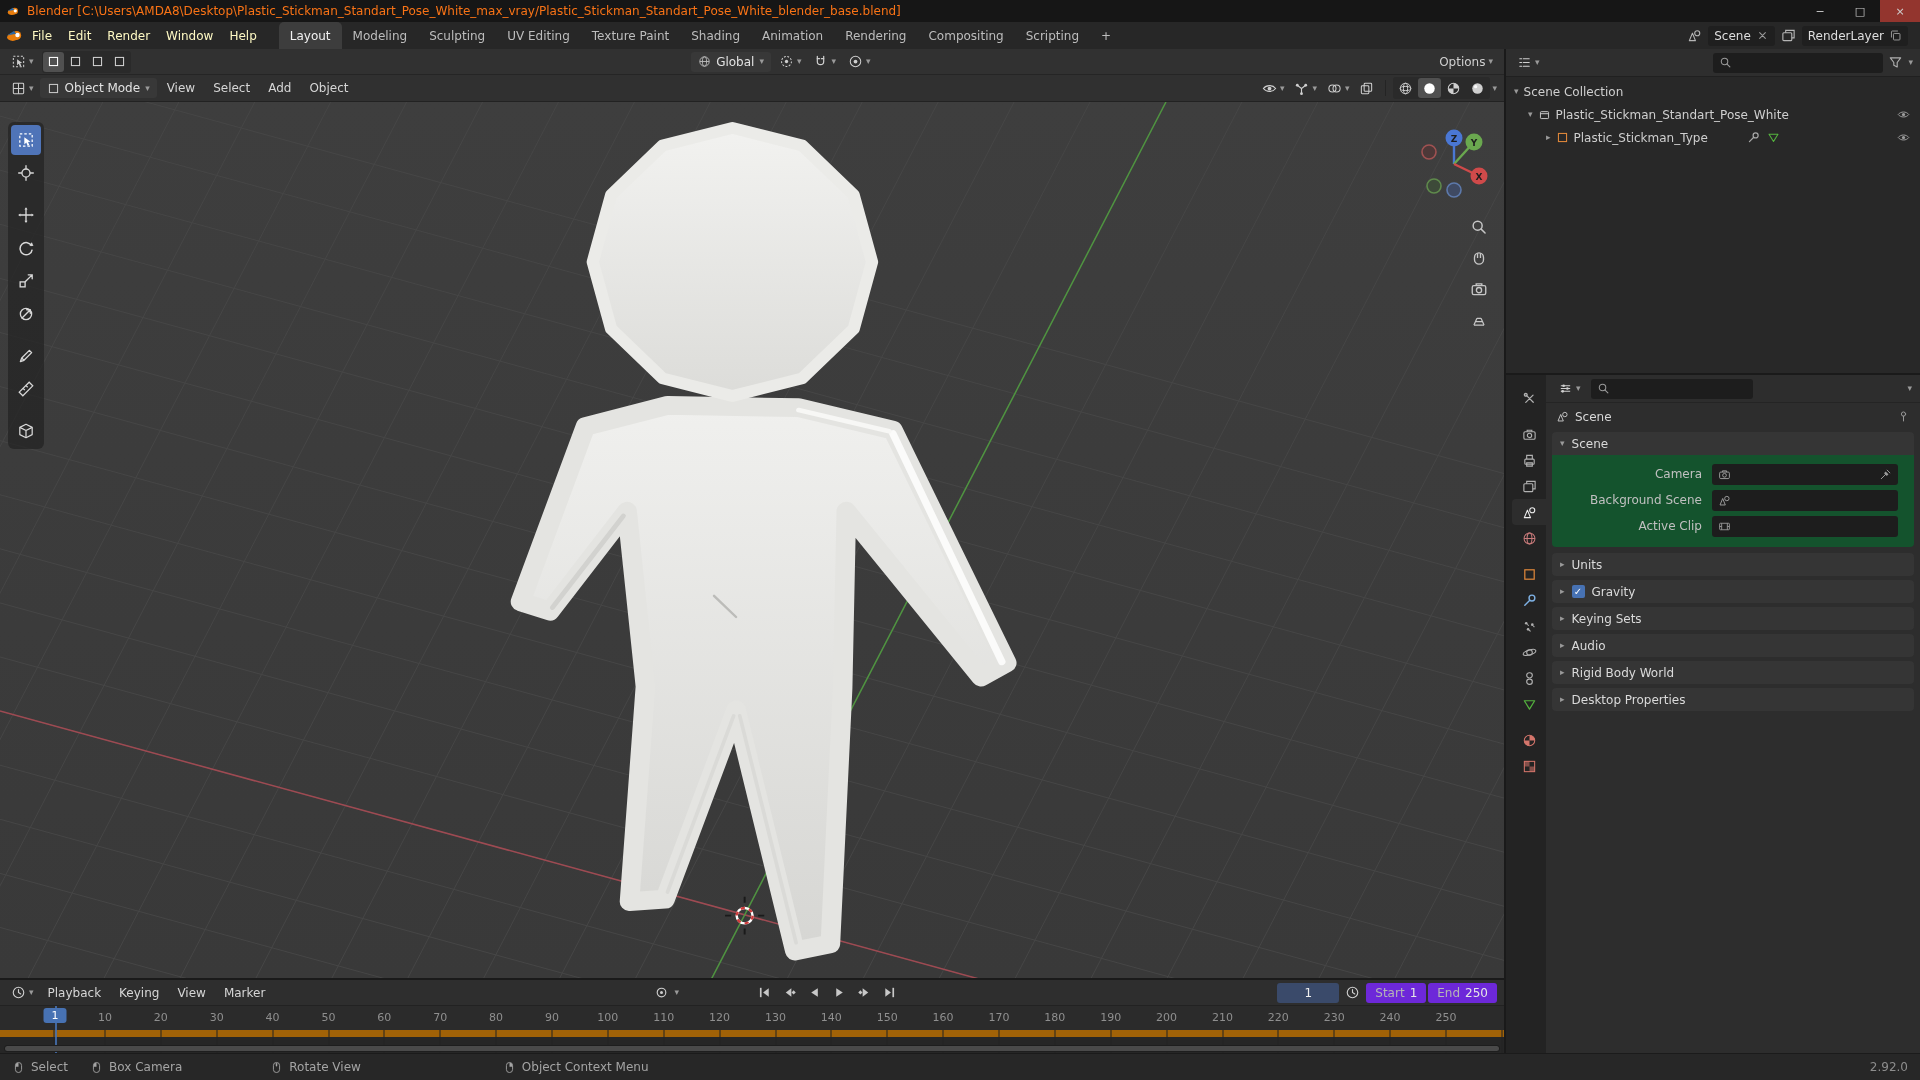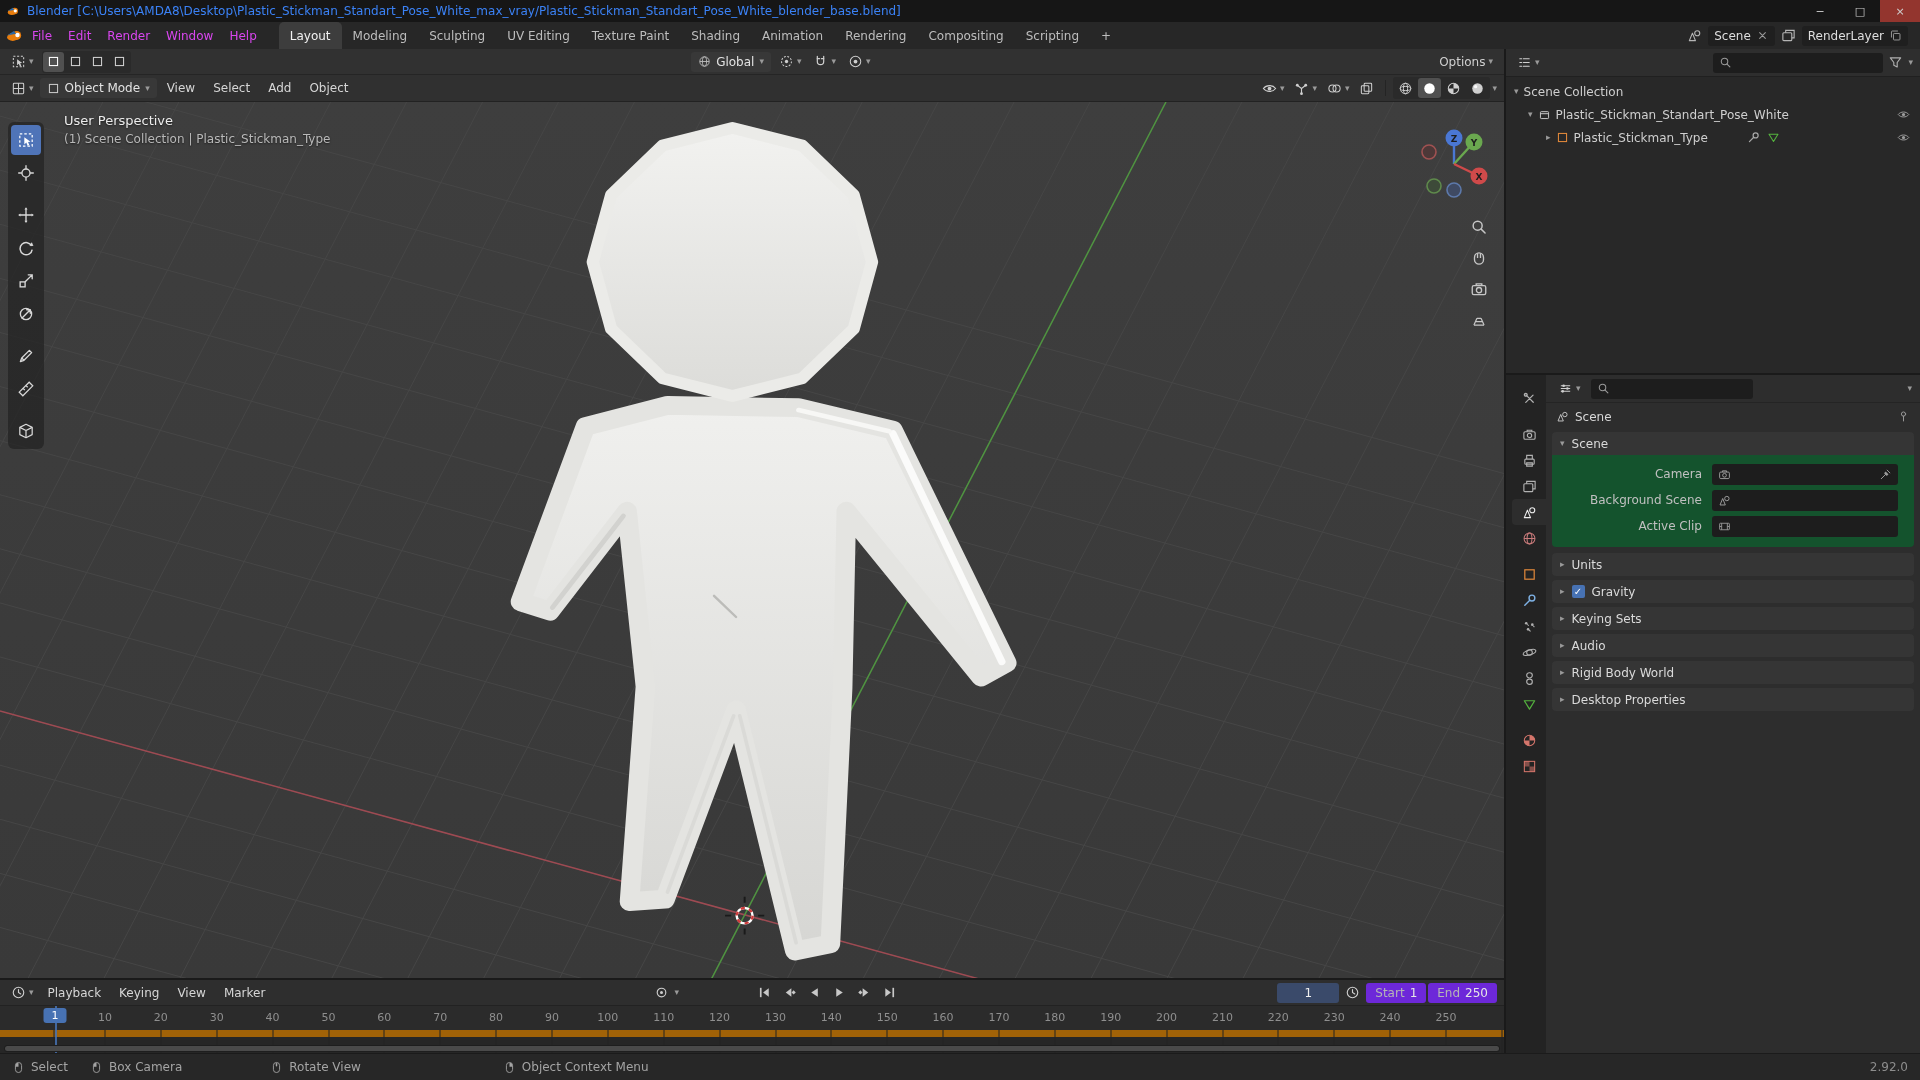--- a/index.html
+++ b/index.html
@@ -5,27 +5,27 @@
   html,body{margin:0;padding:0;background:#111;}
   #root{position:relative;width:1920px;height:1080px;overflow:hidden;
         font-family:"DejaVu Sans","Liberation Sans",sans-serif;font-size:12px;
         color:#d5d5d5;background:#2a2a2a;user-select:none;}
   .ic{width:15px;height:15px;display:block;}
   .ic13{width:13px;height:13px;display:block;}
   .ic18{width:18px;height:18px;display:block;}
   .chev{font-size:9px;color:#9a9a9a;line-height:1;}
   
   .titlebar{height:22px;background:#161616;display:flex;align-items:center;gap:7px;padding-left:7px;}
-  .tb-title{color:#3b82f6;font-size:12px;white-space:nowrap;overflow:hidden;}
+  .tb-title{color:#f97316;font-size:12px;white-space:nowrap;overflow:hidden;}
   .win-btns{margin-left:auto;display:flex;height:100%;}
   .win-btn{width:40px;height:100%;display:flex;align-items:center;justify-content:center;color:#cfcfcf;font-size:11px;}
   .win-close{background:#93352e;}
   
   .topbar{height:27px;background:#272727;border-bottom:1px solid #1b1b1b;display:flex;align-items:center;padding:0 6px;}
-  .menu{padding:4px 8px;border-radius:3px;color:#d946ef;}
+  .menu{padding:4px 8px;border-radius:3px;color:#fef9c3;}
   .ws-tabs{display:flex;align-items:stretch;margin-left:14px;height:100%;}
   .ws{display:flex;align-items:center;padding:0 11px;color:#bdbdbd;}
   .ws.active{background:#3d3d3d;border-radius:5px 5px 0 0;color:#f1f1f1;}
   .topbar-right{margin-left:auto;display:flex;align-items:center;gap:6px;padding-right:6px;}
   .selector{background:#1f1f1f;border-radius:3px;height:20px;display:flex;align-items:center;gap:5px;padding:0 6px;color:#dedede;}
   
   .main{position:absolute;top:49px;left:0;right:0;bottom:26px;display:flex;}
   .left-col{flex:1;display:flex;flex-direction:column;min-width:0;}
   .right-col{width:414px;display:flex;flex-direction:column;border-left:2px solid #1a1a1a;}
   
@@ -715,24 +715,20 @@
             <path d="M583,420 L601,438" stroke="#bcbcb9" stroke-width="2" fill="none" stroke-linecap="round"></path>
             <polygon points="712,136 697,79 655,37 598,22 541,37 499,79 484,136 499,193 541,235 598,250 655,235 697,193" fill="url(#gHead)" stroke="#ebebe8" stroke-width="10" stroke-linejoin="round"></polygon>
           </g>
           <g>
             <circle cx="608" cy="692" r="6.5" fill="none" stroke="#ffffff" stroke-width="2"></circle>
             <circle cx="608" cy="692" r="6.5" fill="none" stroke="#cf3b3b" stroke-width="2" stroke-dasharray="3.4 3.4"></circle>
             <path d="M608 681 V676 M608 703 V708 M597 692 H592 M619 692 H624" stroke="#1a1a1a" stroke-width="1.6"></path>
           </g>
         </svg>
 
-        <div class="vp-overlay">
-          <div class="l1">User Perspective</div>
-          <div class="l2">(1) Scene Collection | Plastic_Stickman_Type</div>
-        </div>
 
         <div class="vtoolbar">
           <span class="vtool active">
               <svg class="ic18">
                 <use href="#s-selectbox"></use>
               </svg>
             </span>
           <span class="vtool">
               <svg class="ic18">
                 <use href="#s-cursor"></use>

